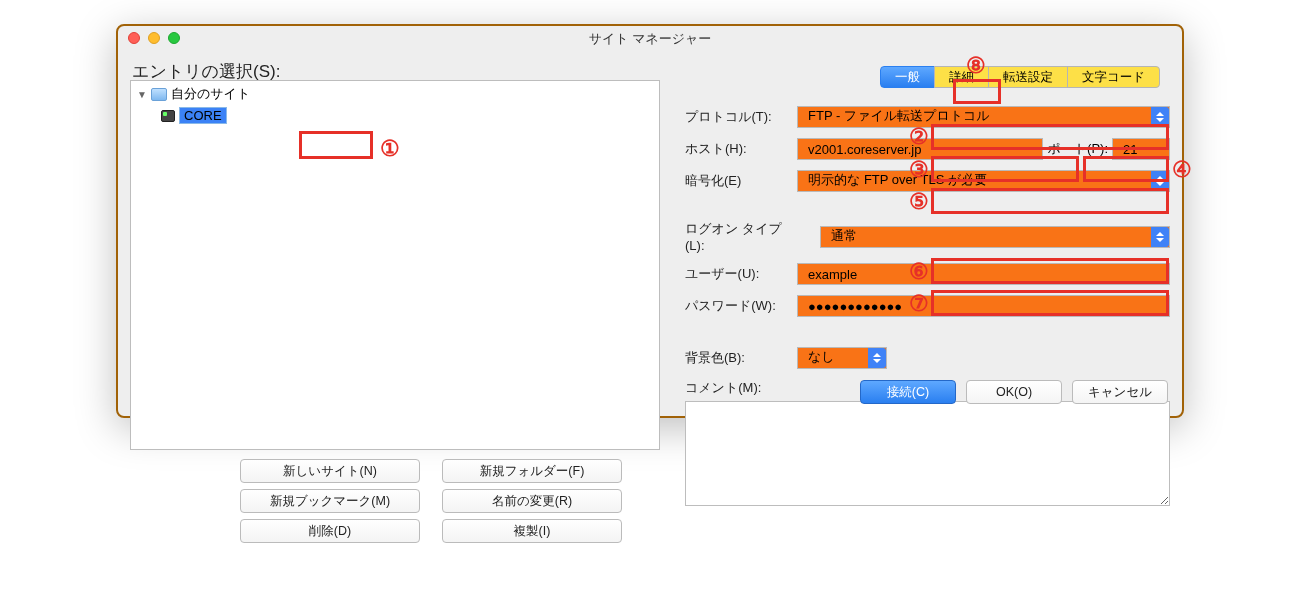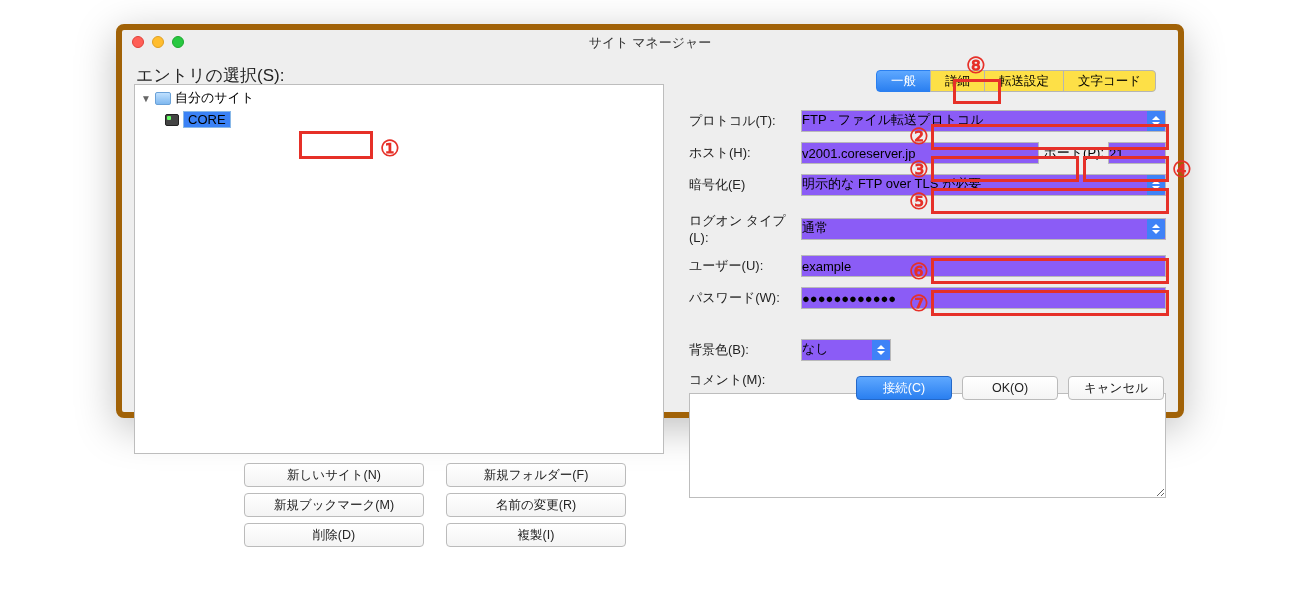--- a/index.html
+++ b/index.html
@@ -1,20 +1,20 @@
 <!DOCTYPE html>
 <html><head>
 <meta charset="utf-8">
 <style>
 * { box-sizing: border-box; font-family: "Hiragino Kaku Gothic ProN", "Helvetica Neue", Arial, sans-serif; }
 body { margin: 0; background: #fff; width: 1300px; height: 590px; position: relative; }
 
 .window {
   position: absolute; left: 116px; top: 24px; width: 1068px; height: 394px;
-  background: #eee; border: 6px solid #a16207; border-radius: 8px;
+  background: #eee; border: 2px solid #a16207; border-radius: 8px;
   box-shadow: 0 10px 40px rgba(0,0,0,0.25);
 }
 .titlebar { height: 24px; position: relative; }
 .traffic { position: absolute; left: 10px; top: 6px; display: flex; gap: 8px; }
 .traffic span { width: 12px; height: 12px; border-radius: 50%; display: inline-block; }
 .tl-close{background:#ff5f57;border:1px solid #e14038}
 .tl-min{background:#ffbd2e;border:1px solid #dfa022}
 .tl-max{background:#28c840;border:1px solid #1da82f}
 .title { position:absolute; left:0; right:0; text-align:center; font-size:13px; color:#333; top:4px; }
 
@@ -39,21 +39,21 @@
 .tabs { display:flex; gap:0; justify-content:flex-end; margin-right:10px;text-align:center; }
 .tab { height:22px; padding:0 14px; font-size:12.5px; background:#fde047; border:1px solid #b5b5b5; display:flex;align-items:center; margin-left:-1px; border-radius:0;}
 .tab:first-child{border-top-left-radius:4px;border-bottom-left-radius:4px;}
 .tab:last-child{border-top-right-radius:4px;border-bottom-right-radius:4px;}
 .tab.active{background:linear-gradient(#5ea8ff,#2a7ff0);color:#fff;border-color:#2a7ff0;}
 
 .form { margin-top:18px; }
 .row { display:flex; align-items:center; margin-bottom:10px; font-size:13px;}
 .row label { width:112px; text-align:left; color:#222; }
 .row .field { flex:1; }
-.sel, .inp { height:22px; border:1px solid #b9b9b9; background:#8b5cf6; font-size:13px; padding:0 0; width:100%; position:relative;}
+.sel, .inp { height:22px; border:1px solid #b9b9b9; background:#f97316; font-size:13px; padding:0 10px; width:100%; position:relative;}
 .sel { padding-right:18px; }
 .sel .arrow { position:absolute; right:0; top:0; bottom:0; width:18px; background:#3f82f7; border-radius:0 3px 3px 0; display:flex;flex-direction:column;align-items:center;justify-content:center;}
 .sel .arrow::before{content:"";border:4px solid transparent;border-bottom-color:#fff;margin-bottom:1px;}
 .sel .arrow::after{content:"";border:4px solid transparent;border-top-color:#fff;margin-top:1px;}
 .comment-box{width:100%;height:105px;border:1px solid #bdbdbd;background:#fff;margin-top:4px;}
 
 .callout { position:absolute; border:3px solid #e63028; pointer-events:none; }
 .cnum { position:absolute; color:#e63028; font-size:22px; font-weight:600; }
 </style>
 </head>
@@ -139,21 +139,21 @@
           </div>
         </div>
         <div class="row">
           <label>暗号化(E)</label>
           <div class="field">
             <div class="sel">
               <span>明示的な FTP over TLS が必要</span><span class="arrow"></span>
             </div>
           </div>
         </div>
-        <div class="row" style="margin-top:16px;">
+        <div class="row" style="margin-top:28px;gap:23px;">
           <label>ログオン タイプ(L):</label>
           <div class="field">
             <div class="sel">
               <span>通常</span><span class="arrow"></span>
             </div>
           </div>
         </div>
         <div class="row">
           <label>ユーザー(U):</label>
           <div class="field"><input class="inp" value="example" style=""></div>

